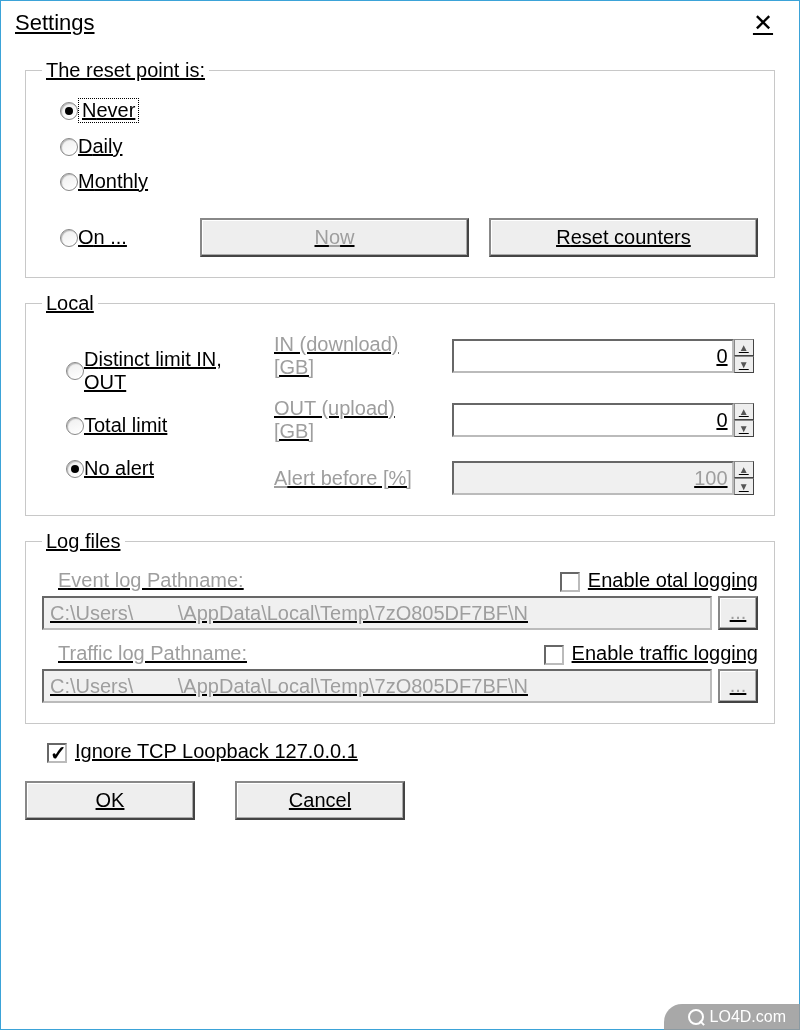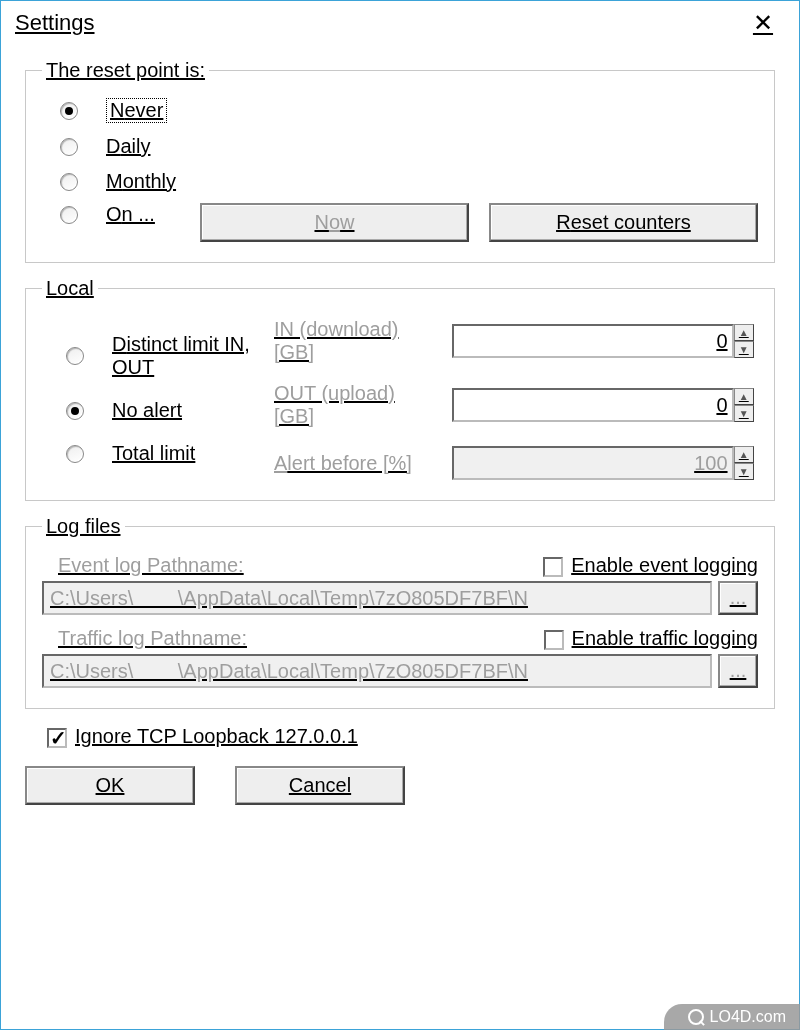--- a/index.html
+++ b/index.html
@@ -51,21 +51,21 @@
     padding: 10px 16px 20px 16px;
   }
   legend {
     padding: 0 4px;
     font-size: 20px;
   }
   .radio-row {
     display: flex;
     align-items: center;
     padding: 6px 0 6px 18px;
-    gap: 28px;
+    gap: 0;
   }
   .radio {
     width: 18px;
     height: 18px;
     border-radius: 50%;
     border: 1px solid #888;
     box-shadow: inset 1px 1px 1px rgba(0,0,0,0.25), inset -1px -1px 0 #fff;
     background: linear-gradient(160deg,#eee,#fff);
     position: relative;
     flex-shrink: 0;
@@ -92,23 +92,23 @@
     background: #eee;
     padding: 6px 0;
     text-align: center;
     font-size: 20px;
     cursor: default;
   }
   .btn.disabled { color: #9e9e9e; }
   .reset-bottom {
     display: flex;
     gap: 20px;
-    align-items: flex-start;
+    align-items: center;
     padding-left: 18px;
-    margin-top: 4px;
+    margin-top: 19px;
   }
   .reset-bottom .btn { flex: 1; }
   .limit-grid {
     display: grid;
     grid-template-columns: 210px 160px 1fr;
     row-gap: 18px;
     column-gap: 18px;
     align-items: center;
     padding: 8px 4px 0 4px;
   }
@@ -279,26 +279,26 @@
             <div class="arrow">▲</div>
             <div class="arrow">▼</div>
           </div>
         </div>
         <div class="limit-radio-col" style="grid-row: 1 / span 3;">
           <div class="radio-row">
             <span class="radio"></span>
             <span>D<u>i</u>stinct limit IN, OUT</span>
           </div>
           <div class="radio-row">
+            <span class="radio"></span>
+            <span><u>T</u>otal limit</span>
+          </div>
+          <div class="radio-row">
             <span class="radio selected"></span>
             <span>No alert</span>
-          </div>
-          <div class="radio-row">
-            <span class="radio"></span>
-            <span><u>T</u>otal limit</span>
           </div>
         </div>
 
         <div class="dim">OUT (upload) [GB]</div>
         <div class="numbox">
           <input value="0" style="">
           <div class="spin">
             <div class="arrow">▲</div>
             <div class="arrow">▼</div>
           </div>
@@ -314,21 +314,21 @@
         </div>
       </div>
     </fieldset>
 
     <fieldset>
       <legend>Log files</legend>
 
       <div class="log-row">
         <div class="dim">Event log Pathname:</div>
         <div>
-          <span class="checkbox"></span><span>Enable event logging</span>
+          <span class="checkbox"></span><span>Enable otal logging</span>
         </div>
       </div>
       <div class="path-row">
         <input class="path-input" disabled="" value="C:\Users\        \AppData\Local\Temp\7zO805DF7BF\N" style="">
         <div class="browse-btn">...</div>
       </div>
 
       <div class="log-row" style="margin-top:12px;">
         <div class="dim">Traffic log Pathname:</div>
         <div>

